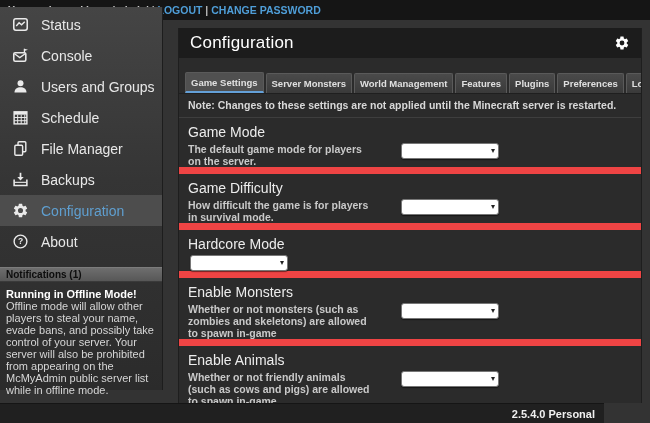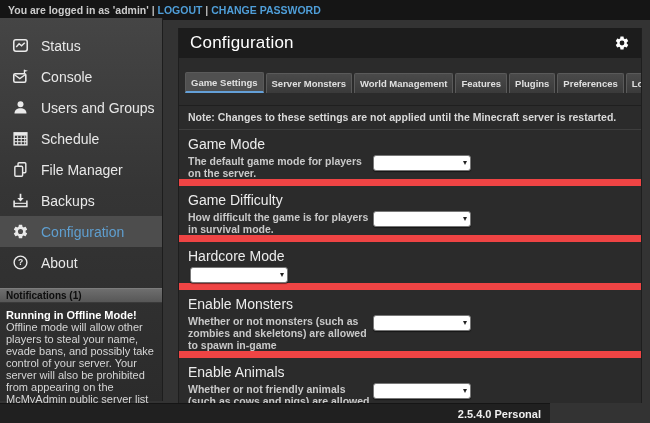--- a/index.html
+++ b/index.html
@@ -14,24 +14,24 @@
   .topbar {
     position:absolute; left:0; top:0; width:650px; height:20px;
     background:#151515; display:flex; align-items:center;
     padding-left:8px; font-size:10.5px; font-weight:bold; color:#cccccc;
     white-space:pre;
   }
   .topbar a { color:#4f9ed8; text-decoration:none; cursor:pointer;text-align:right; }
   .topbar .sep { color:#bbbbbb; }
   
   .sidebar {
-    position:absolute; left:0; top:18px; width:163px; height:383px;
+    position:absolute; left:0; top:7px; width:163px; height:383px;
     background:linear-gradient(180deg,#454545 0%,#353535 45%,#2b2b2b 100%);
     border-right:1px solid #1d1d1d;
-    padding-top:12px;
+    padding-top:2px;
   }
   .side-item {
     height:31px; display:flex; align-items:center; cursor:pointer;
     padding-left:12px; font-size:14px; color:#e8e8e8;
   }
   .side-item .ic { width:17px; height:17px; margin-right:12px; flex:0 0 17px; display:flex; }
   .side-item .ic svg { width:17px; height:17px; }
   .side-item.active { background:#4d4d4d; color:#5f9fd0; }
   
   .notif-header {
@@ -51,55 +51,55 @@
   }
   .panel-header {
     height:30px; background:#1c1c1c;
     display:flex; align-items:center; justify-content:space-between;
     padding:0 11px;
   }
   .panel-title { font-size:17px; color:#ffffff; letter-spacing:.2px; }
   .panel-gear { width:16px; height:16px; cursor:pointer; }
   .panel-gear svg { width:16px; height:16px; }
   
-  .tabs { display:flex; margin:14px 0 12px 6px; align-items:flex-end; }
+  .tabs { display:flex; margin:14px 0 0 6px; align-items:flex-end; }
   .tab {
     font-size:9.5px; font-weight:bold; color:#e0e0e0; cursor:pointer;
     background:linear-gradient(180deg,#4a4a4a,#3a3a3a);
     border:1px solid #5a5a5a; border-bottom:none;
     border-radius:2px 2px 0 0;
     padding:4px 5px; margin-right:2px; white-space:nowrap;
   }
   .tab.active {
     background:#505050;
     border-bottom:2px solid #64a0d8; padding-bottom:3px;
   }
   .tabs-underline { border-bottom:1px solid #1f1f1f; }
   
   .note-row {
     font-size:10.5px; font-weight:bold; color:#d8d8d8;
     padding:5px 9px 6px 9px; border-bottom:1px solid #3e3e3e;
   }
   
   .setting { padding:6px 9px 0 9px; border-bottom:7px solid #ef4444; }
   .setting h3 { font-size:14px; font-weight:normal; color:#ececec; margin-bottom:3px; }
-  .setting .row { display:flex; align-items:flex-start; }
+  .setting .row { display:flex; align-items:flex-start;gap:28px; }
   .setting .desc {
     width:183px; font-size:10.5px; font-weight:bold; color:#c9c9c9; line-height:12px;
   }
   .fake-select {
     margin-left:2px; width:98px; height:16px; background:#ffffff;
     border:1px solid #777; border-radius:3px; cursor:pointer;
     display:flex; align-items:center; justify-content:flex-end;
     box-shadow:0 1px 1px rgba(0,0,0,.5);
   }
   .fake-select .arrow { font-size:8px; color:#222; padding-right:3px; line-height:1; }
   
   .footer {
-    position:absolute; left:0; top:403px; width:550px; height:20px;
+    position:absolute; left:0; top:403px; width:604px; height:20px;
     background:#202020; border-top:1px solid #151515;
     display:flex; align-items:center; justify-content:flex-end;
     padding-right:9px; font-size:11px; font-weight:bold; color:#f0f0f0;
   }
 </style>
 </head>
 <body>
 
 <div class="topbar"><span>You are logged in as 'admin'</span><span class="sep"> | </span><a>LOGOUT</a><span class="sep"> | </span><a>CHANGE PASSWORD</a></div>
 

